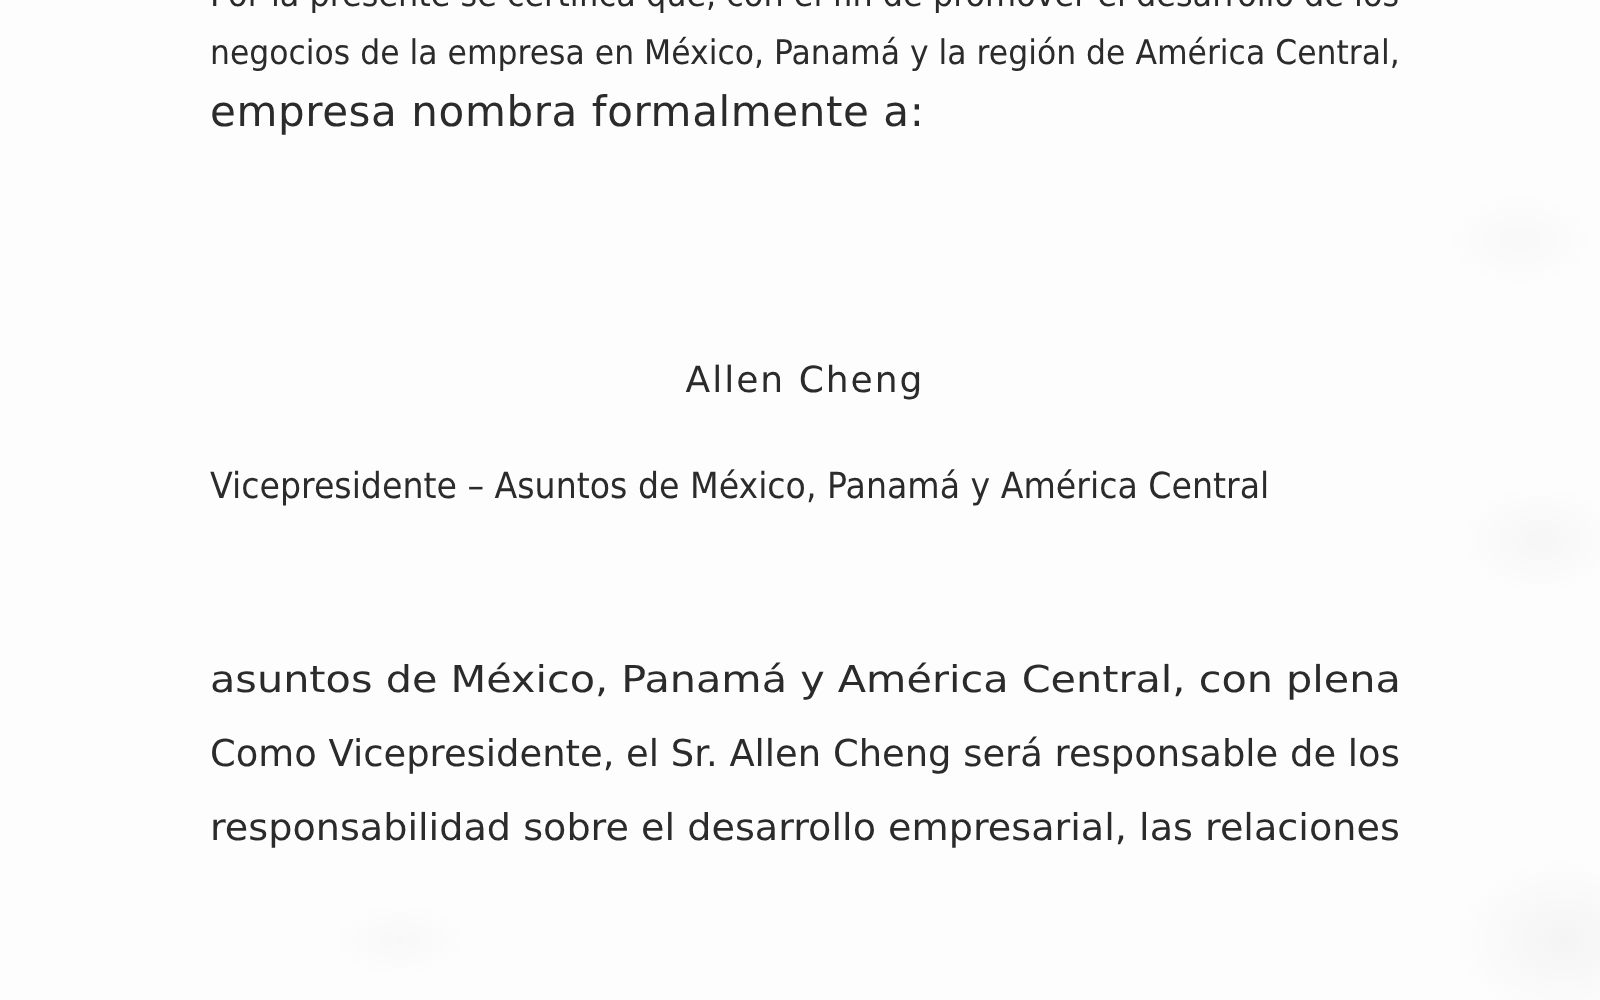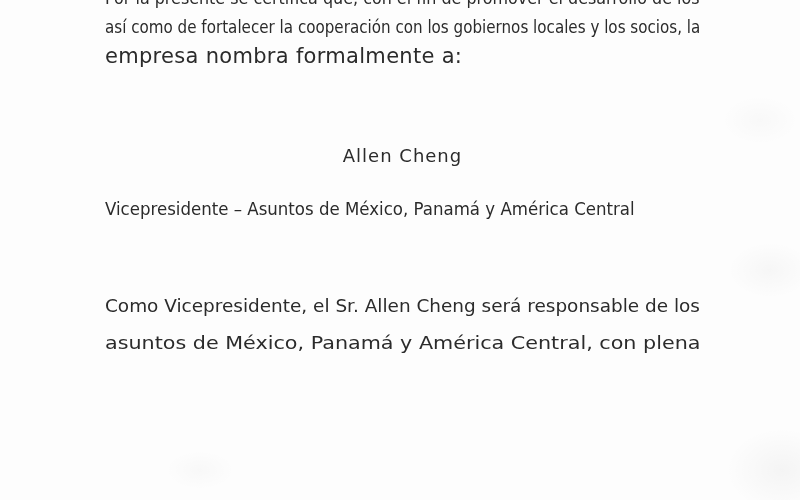--- a/index.html
+++ b/index.html
@@ -24,21 +24,21 @@
     width: 595px;
   }
   .line { line-height: 29px; font-size: 17px; text-align: left; }
   .fit > span {
     display: inline-block;
     white-space: nowrap;
     transform-origin: 0 50%;
   }
   .intro-last { line-height: 29px; font-size: 21px; letter-spacing: 0.3px; }
   .name-line {
-    margin-top: 70px;
+    margin-top: 105px;
     line-height: 29px;
     font-size: 18px;
     text-align: center;
     letter-spacing: 1px;
   }
   .title-line {
     margin-top: 24px;
     line-height: 29px;
     font-size: 18px;
     font-weight: normal;
@@ -48,35 +48,38 @@
 </style>
 </head>
 <body>
 
 <div class="doc">
 
   <div class="line fit">
     <span style="transform: scaleX(0.938486);">Por la presente se certifica que, con el fin de promover el desarrollo de los</span>
   </div>
 
+  <div class="line fit">
+    <span style="transform: scaleX(0.92535);">negocios de la empresa en México, Panamá y la región de América Central,</span>
+  </div>
 
-  <div class="line fit">
-    <span style="transform: scaleX(0.890719);">así como de fortalecer la cooperación con los gobiernos locales y los socios, la</span>
-  </div>
 
   <div class="intro-last">empresa nombra formalmente a:</div>
 
   <div class="name-line">Allen Cheng</div>
 
   <div class="line fit title-line">
     <span style="transform: scaleX(0.922481);">Vicepresidente – Asuntos de México, Panamá y América Central</span>
   </div>
 
   <div class="body-block">
     <div class="line fit body-line">
+      <span style="transform: scaleX(1.11842);">asuntos de México, Panamá y América Central, con plena</span>
+    </div>
+    <div class="line fit body-line">
       <span style="transform: scaleX(0.99665);">Como Vicepresidente, el Sr. Allen Cheng será responsable de los</span>
     </div>
     <div class="line fit body-line">
-      <span style="transform: scaleX(1.11842);">asuntos de México, Panamá y América Central, con plena</span>
+      <span style="transform: scaleX(1.0312);">responsabilidad sobre el desarrollo empresarial, las relaciones</span>
     </div>
   </div>
 
 </div>
 
 </body></html>

